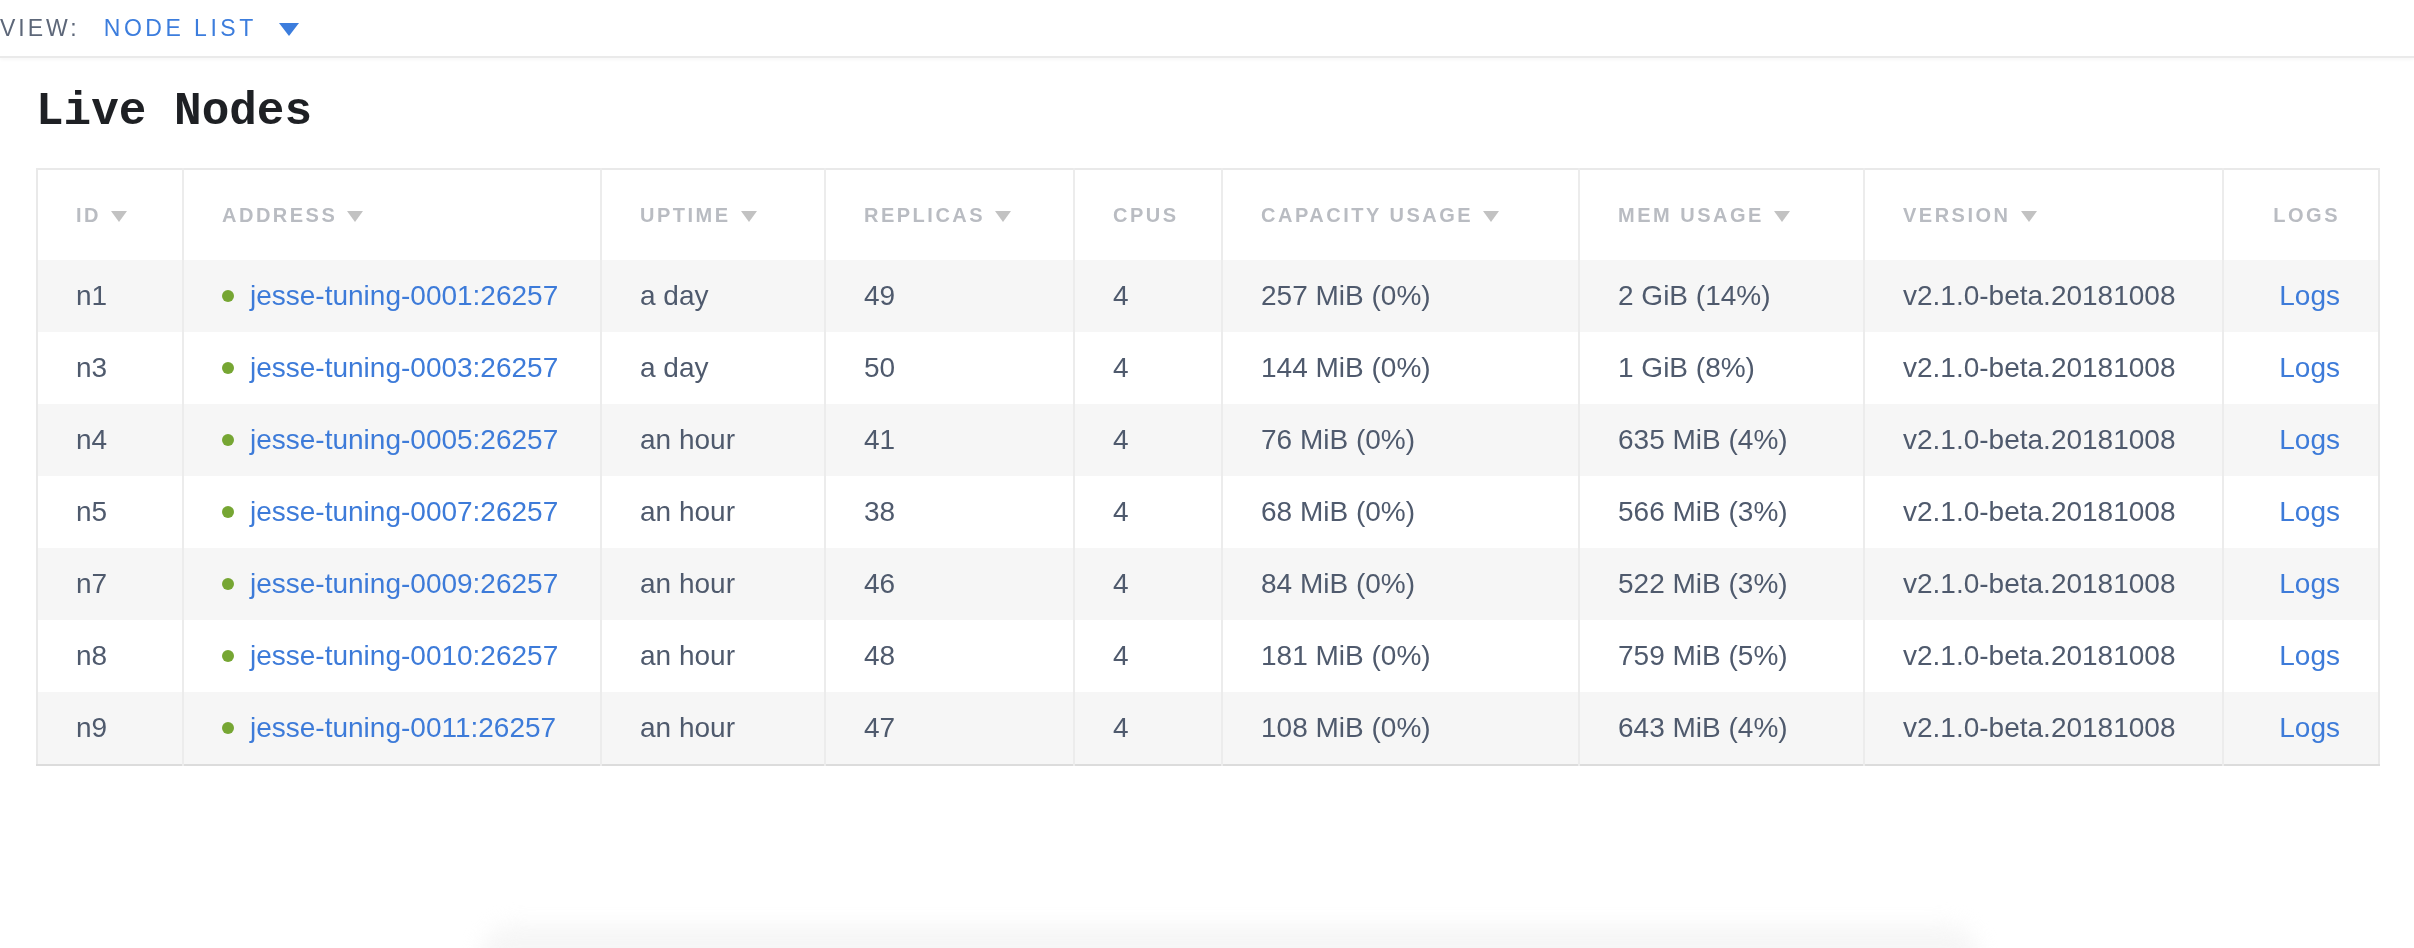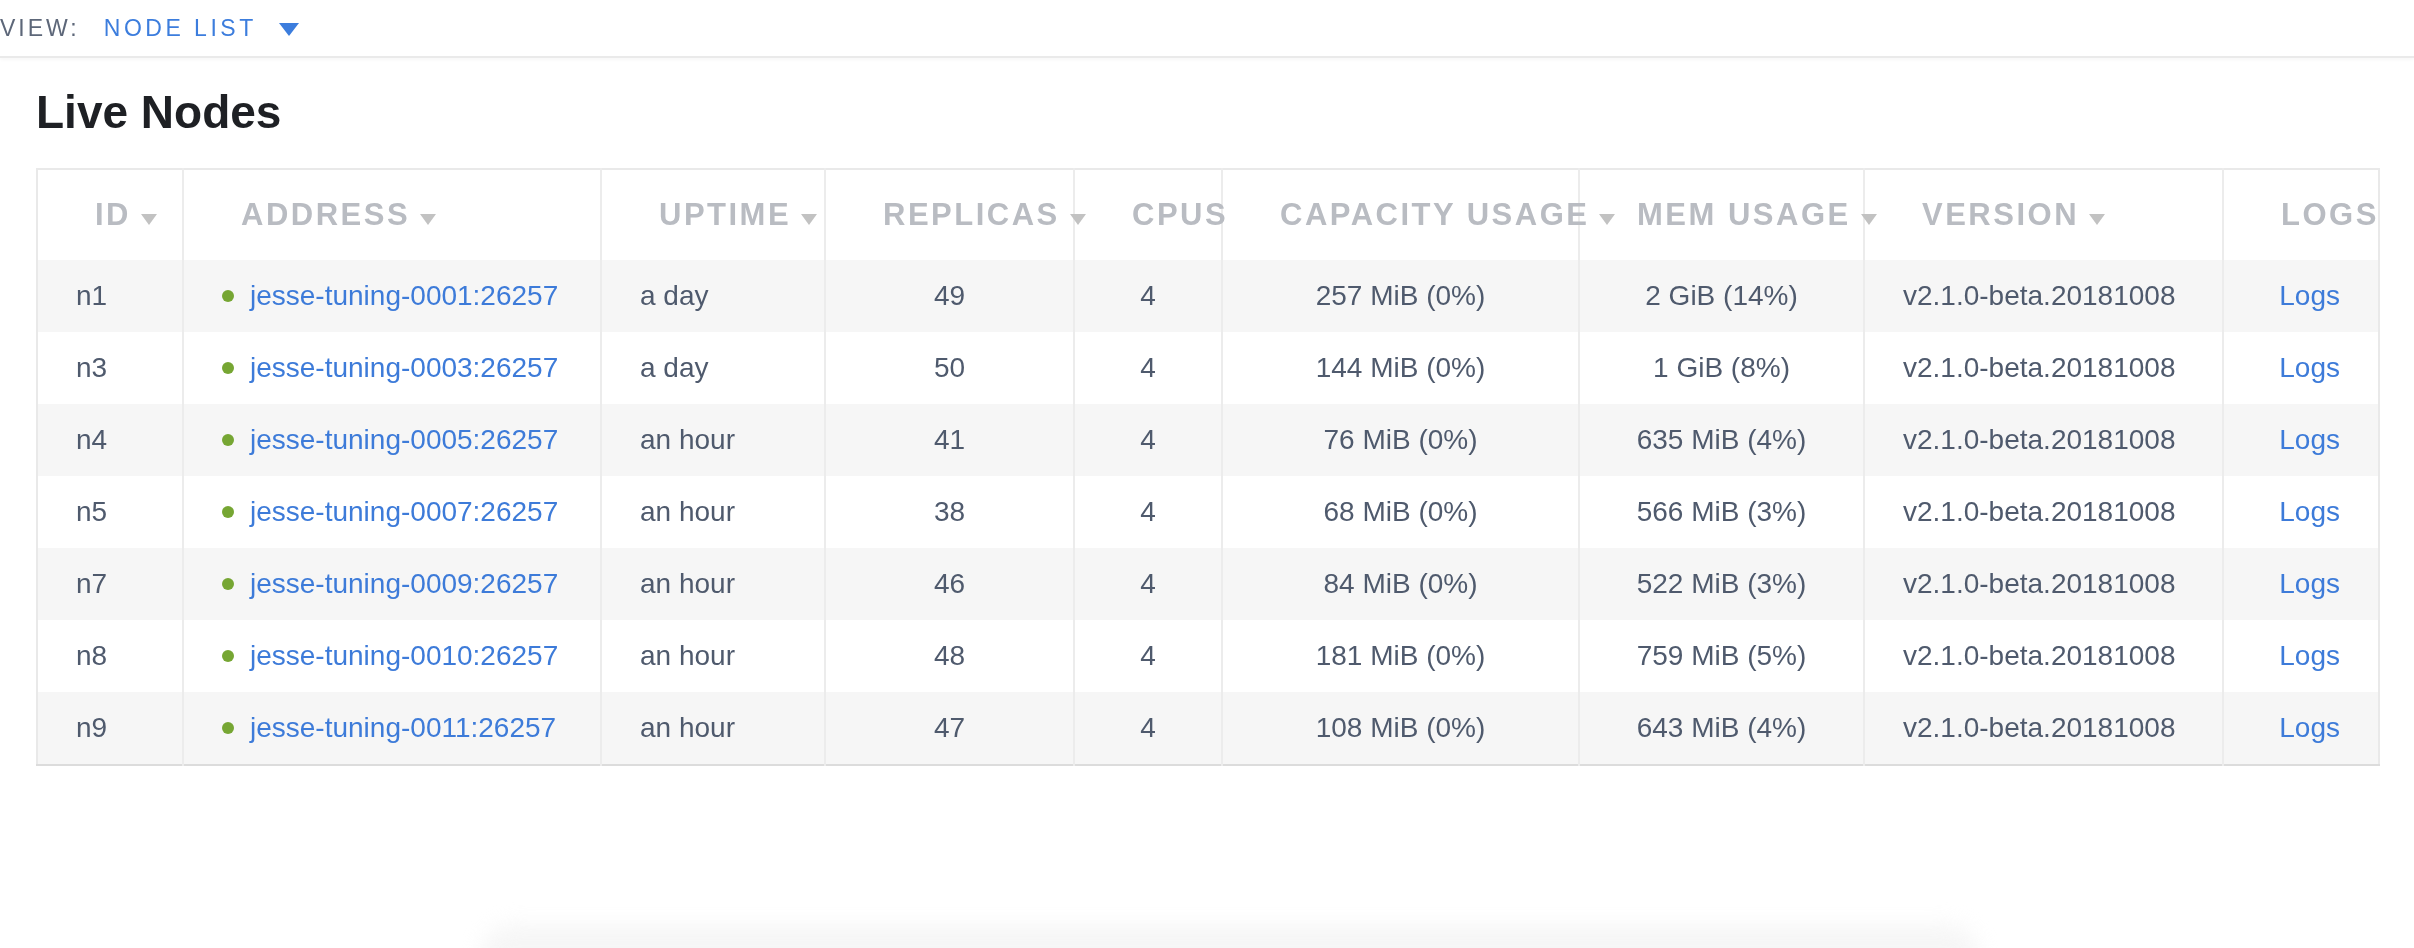--- a/index.html
+++ b/index.html
@@ -36,20 +36,21 @@
     border-top:13px solid #3c7ddd;
     margin-left:22px; margin-top:3px;
   }
 
   
   .page-title {
     margin:28px 12px 0 36px;
     font-size:46px; line-height:52px;
     font-weight:700;
     color:#1e2024;
+    font-family:Liberation Mono, monospace;
   }
 
   
   table.nodes-table {
     margin:30px 0 0 36px;
     border-collapse:collapse;
     table-layout:fixed;
     width:2342px;
     background:#ffffff;
     border:2px solid #e9e9e9;
@@ -63,39 +64,39 @@
   col.w-capacity { width:357px; }
   col.w-mem      { width:285px; }
   col.w-version  { width:359px; }
   col.w-logs     { width:156px; }
 
   th, td { border-right:2px solid #ececec; }
   th:last-child, td:last-child { border-right:none;text-align:right; }
 
   thead th {
     height:90px;
-    font-size:31px; font-weight:700;
+    font-size:20px; font-weight:700;
     letter-spacing:2.5px;
     color:#b9bcc2;
-    padding:0 57px;
+    padding:0 38px;
     white-space:nowrap;
     background:#ffffff;
   }
   tbody td {
     height:72px;
     font-size:28px;
     color:#4f5a6d;
     padding:0 38px;
     white-space:nowrap;
   }
   tbody tr:nth-child(odd) { background:#f6f6f6; }
   tbody tr:nth-child(even){ background:#ffffff; }
 
   .al-left   { text-align:left; }
-  .al-right  { text-align:center; }
+  .al-right  { text-align:left; }
   .al-center { text-align:center; }
 
   .sort-caret {
     display:inline-block;
     width:0; height:0;
     border-left:8px solid transparent;
     border-right:8px solid transparent;
     border-top:11px solid #c2c2c2;
     margin-left:10px;
   }

